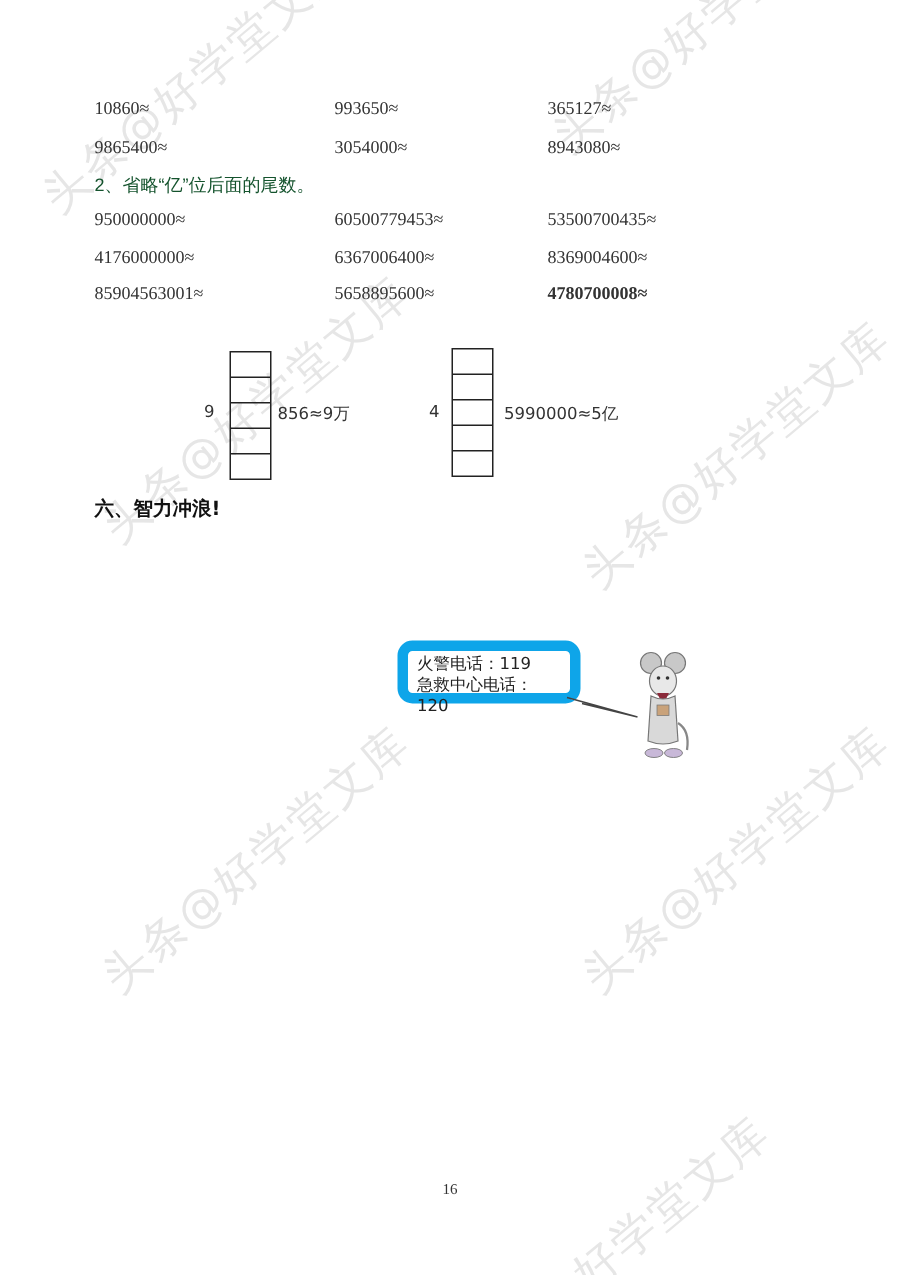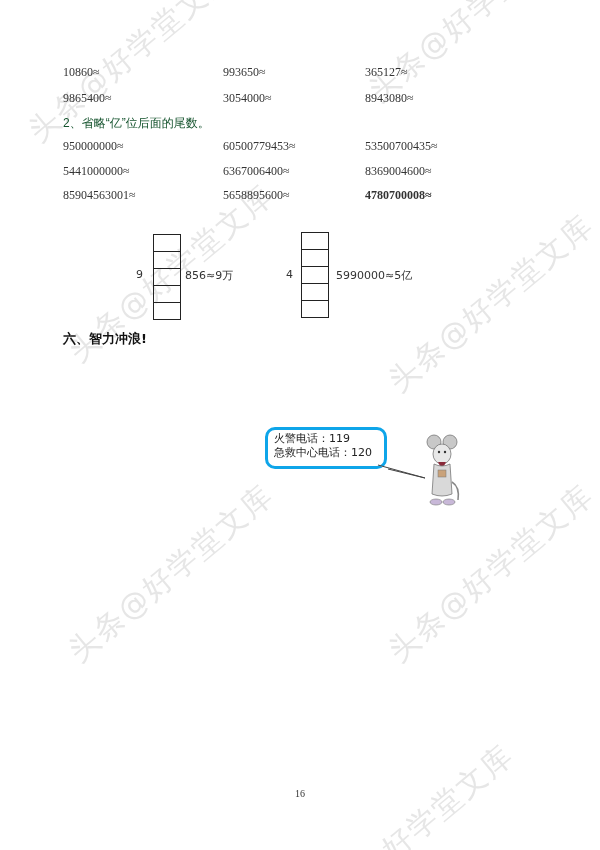--- a/index.html
+++ b/index.html
@@ -16,21 +16,21 @@
   .num { position:absolute; font-family:"Liberation Serif", serif; font-size:12px; color:#333; }
   .line { position:absolute; font-family:Liberation Sans, sans-serif; font-size:12px; color:#14532d; }
   .heading { position:absolute; font-family:"DejaVu Sans", sans-serif; font-weight:bold; font-size:13px; color:#111; }
   .para { position:absolute; left:63px; width:520px; font-family:"DejaVu Sans", sans-serif; font-size:12px; line-height:27px; color:#222; }
   .stack { position:absolute; width:26px; border:1px solid #222; }
   .stack .cell { height:16px; border-bottom:1px solid #222; }
   .stack .cell:last-child { border-bottom:none; }
   .sans-small { position:absolute; font-family:"DejaVu Sans", sans-serif; font-size:11px; color:#333; }
   .bubble {
     position:absolute; left:265px; top:427px; width:122px; height:42px;
-    border:3px solid #0ea5e9; border-radius:10px; background:#fff;
+    border:7px solid #0ea5e9; border-radius:10px; background:#fff;
     font-family:"DejaVu Sans", sans-serif; font-size:11px; line-height:14px; padding:2px 6px; box-sizing:border-box;
   }
   .page-no { position:absolute; left:295px; top:788px; font-family:"Liberation Serif", serif; font-size:10px; color:#333; }
 </style>
 </head>
 <body>
 
 <div class="wm" style="left:20px;top:120px;">头条@好学堂文库</div>
 <div class="wm" style="left:360px;top:80px;">头条@好学堂文库</div>
 <div class="wm" style="left:60px;top:340px;">头条@好学堂文库</div>
@@ -48,21 +48,21 @@
   <span class="num" style="left:63px;top:91px;">9865400≈</span>
   <span class="num" style="left:223px;top:91px;text-align:center;">3054000≈</span>
   <span class="num" style="left:365px;top:91px;">8943080≈</span>
 
   <span class="line" style="left:63px;top:115px;">2、省略“亿”位后面的尾数。</span>
 
   <span class="num" style="left:63px;top:139px;">950000000≈</span>
   <span class="num" style="left:223px;top:139px;">60500779453≈</span>
   <span class="num" style="left:365px;top:139px;">53500700435≈</span>
 
-  <span class="num" style="left:63px;top:164px;">5441000000≈</span>
+  <span class="num" style="left:63px;top:164px;">4176000000≈</span>
   <span class="num" style="left:223px;top:164px;">6367006400≈</span>
   <span class="num" style="left:365px;top:164px;">8369004600≈</span>
 
   <span class="num" style="left:63px;top:188px;">85904563001≈</span>
   <span class="num" style="left:223px;top:188px;">5658895600≈</span>
   <span class="num" style="left:365px;top:188px;font-weight:bold;">4780700008≈</span>
 
 
   <span class="sans-small" style="left:136px;top:268px;">9</span>
   <div class="stack" style="left:153px;top:234px;">

